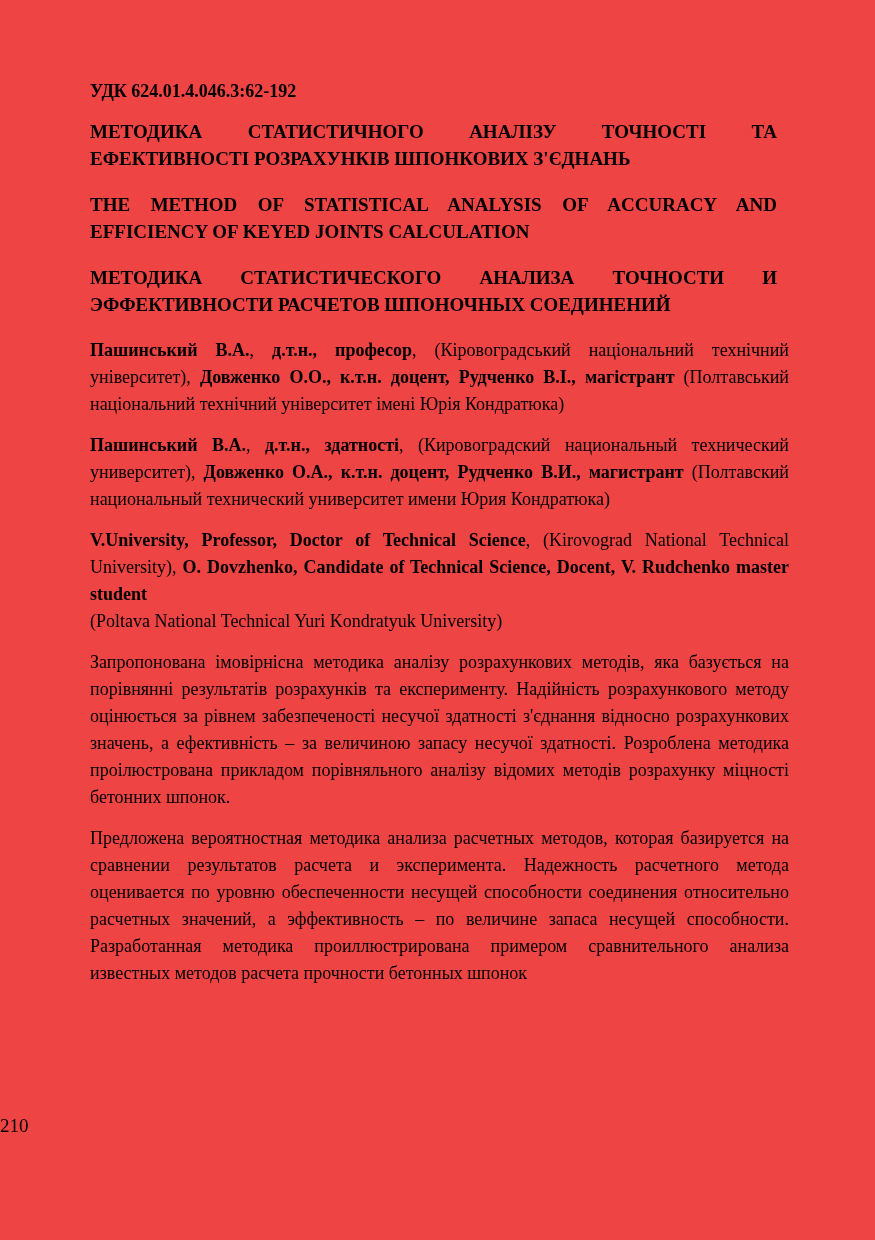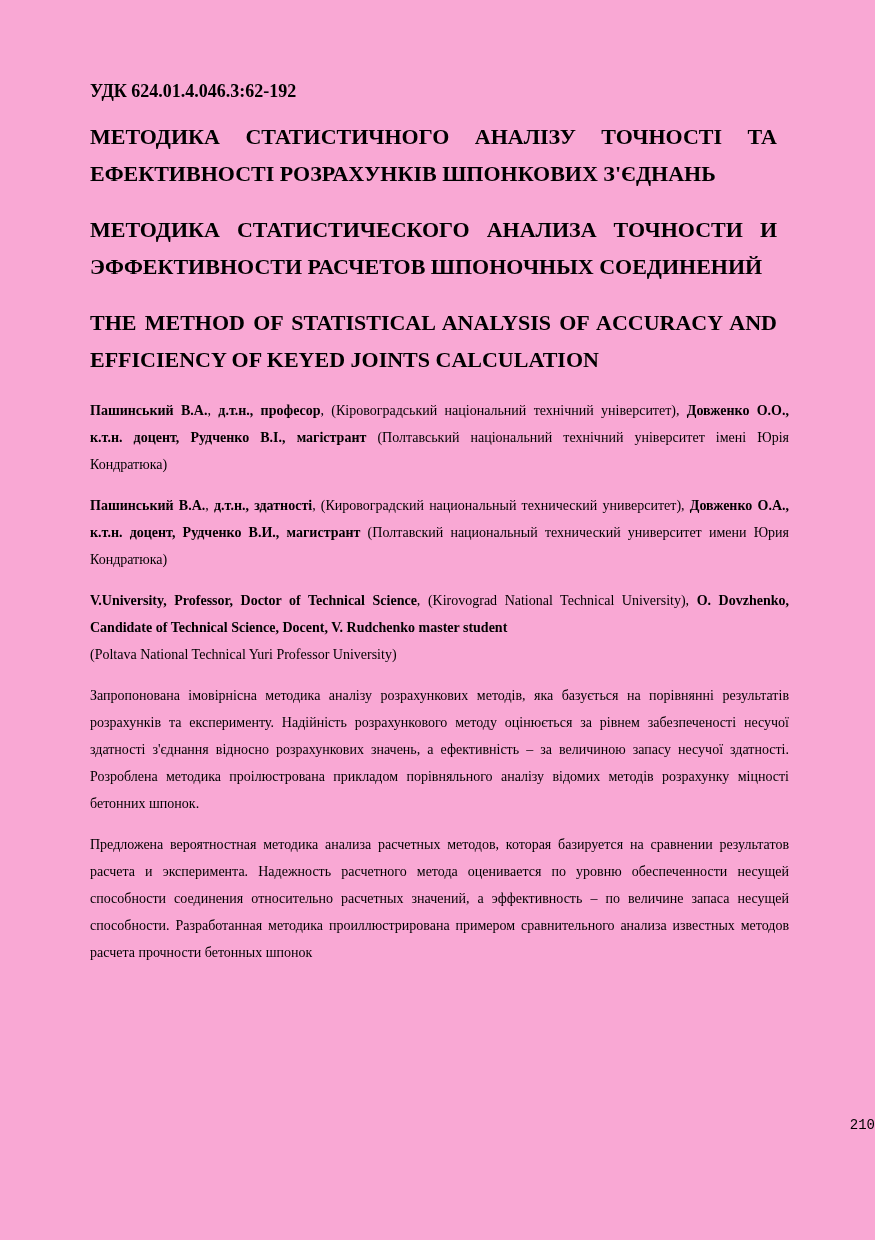--- a/index.html
+++ b/index.html
@@ -5,80 +5,79 @@
   html, body {
     margin: 0;
     padding: 0;
     background: #e8e8e8;
   }
   .sheet {
     position: relative;
     width: 875px;
     height: 1240px;
     margin: 0 auto;
-    background: #f9a8d4;
+    background: #ef4444;
     font-family: "Liberation Serif", "DejaVu Serif", serif;
     color: #000000;
     box-sizing: border-box;
     padding: 78px 86px 0 90px;
     overflow: hidden;
   }
   .para {
     margin: 0 0 14px 0;
     text-align: justify;
-    font-size: 14px;
+    font-size: 18px;
     line-height: 27px;
   }
   .heading {
     font-weight: bold;
-    font-size: 22px;
-    line-height: 37px;
+    font-size: 19px;
+    line-height: 27px;
     margin: 0 12px 19px 0;
     text-align: justify;
   }
   .udc {
     font-weight: bold;
     font-size: 18px;
     line-height: 27px;
     margin: 0 0 13px 0;
     text-align: left;
   }
   .abstract {
     font-weight: normal;
   }
   .pagenum {
     position: absolute;
     top: 1112px;
     left: 0;
     width: 100%;
-    text-align: right;
-    font-size: 14px;
+    text-align: left;
+    font-size: 19px;
     line-height: 27px;
-    font-family: Liberation Mono, monospace;
   }
   .b { font-weight: bold; }
 </style>
 </head>
 <body>
 
 <div class="sheet">
 
   <p class="udc">УДК 624.01.4.046.3:62-192</p>
 
   <p class="heading">МЕТОДИКА СТАТИСТИЧНОГО АНАЛІЗУ ТОЧНОСТІ ТА ЕФЕКТИВНОСТІ РОЗРАХУНКІВ ШПОНКОВИХ З'ЄДНАНЬ</p>
 
+  <p class="heading">THE METHOD OF STATISTICAL ANALYSIS OF ACCURACY AND EFFICIENCY OF KEYED JOINTS CALCULATION</p>
+
   <p class="heading">МЕТОДИКА СТАТИСТИЧЕСКОГО АНАЛИЗА ТОЧНОСТИ И ЭФФЕКТИВНОСТИ РАСЧЕТОВ ШПОНОЧНЫХ СОЕДИНЕНИЙ</p>
-
-  <p class="heading">THE METHOD OF STATISTICAL ANALYSIS OF ACCURACY AND EFFICIENCY OF KEYED JOINTS CALCULATION</p>
 
   <p class="para"><span class="b">Пашинський В.А.</span><span>, </span><span class="b">д.т.н., професор</span><span>, (Кіровоградський національний технічний університет), </span><span class="b">Довженко О.О., к.т.н. доцент, Рудченко В.І., магістрант</span><span> (Полтавський національний технічний університет імені Юрія Кондратюка)</span></p>
 
   <p class="para"><span class="b">Пашинський В.А.</span><span>, </span><span class="b">д.т.н., здатності</span><span>, (Кировоградский национальный технический университет), </span><span class="b">Довженко О.А., к.т.н. доцент, Рудченко В.И., магистрант</span><span> (Полтавский национальный технический университет имени Юрия Кондратюка)</span></p>
 
-  <p class="para"><span class="b">V.University, Professor, Doctor of Technical Science</span><span>, (Kirovograd National Technical University), </span><span class="b">O. Dovzhenko, Candidate of Technical Science, Docent, V. Rudchenko master student</span><br><span>(Poltava National Technical Yuri Professor University)</span></p>
+  <p class="para"><span class="b">V.University, Professor, Doctor of Technical Science</span><span>, (Kirovograd National Technical University), </span><span class="b">O. Dovzhenko, Candidate of Technical Science, Docent, V. Rudchenko master student</span><br><span>(Poltava National Technical Yuri Kondratyuk University)</span></p>
 
   <p class="para abstract">Запропонована імовірнісна методика аналізу розрахункових методів, яка базується на порівнянні результатів розрахунків та експерименту. Надійність розрахункового методу оцінюється за рівнем забезпеченості несучої здатності з'єднання відносно розрахункових значень, а ефективність – за величиною запасу несучої здатності. Розроблена методика проілюстрована прикладом порівняльного аналізу відомих методів розрахунку міцності бетонних шпонок.</p>
 
   <p class="para abstract">Предложена вероятностная методика анализа расчетных методов, которая базируется на сравнении результатов расчета и эксперимента. Надежность расчетного метода оценивается по уровню обеспеченности несущей способности соединения относительно расчетных значений, а эффективность – по величине запаса несущей способности. Разработанная методика проиллюстрирована примером сравнительного анализа известных методов расчета прочности бетонных шпонок</p>
 
   <div class="pagenum">210</div>
 
 </div>
 
 </body></html>

